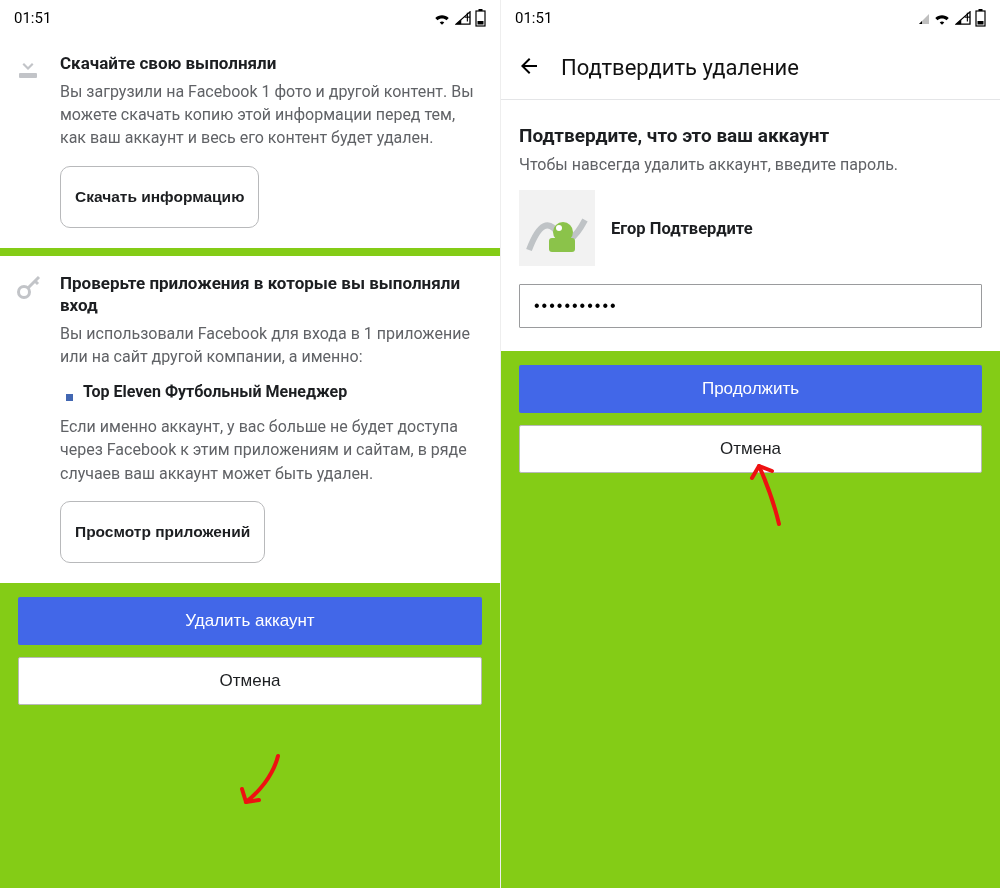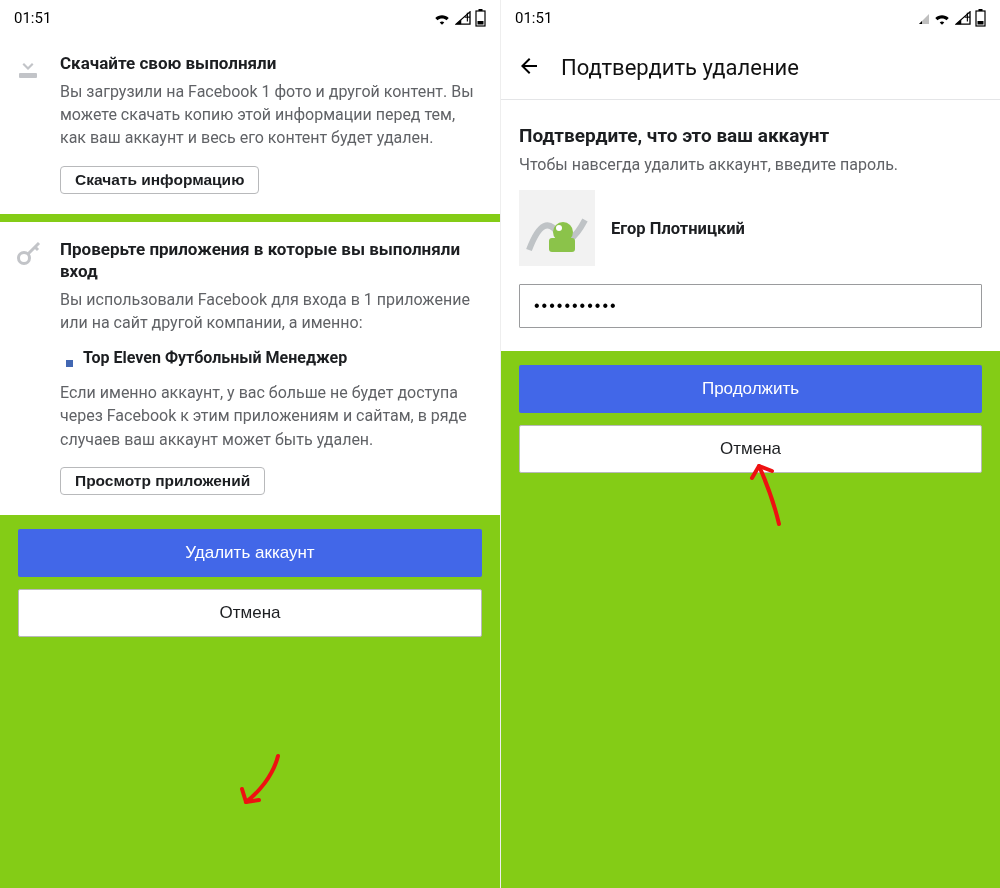--- a/index.html
+++ b/index.html
@@ -101,23 +101,23 @@
     font-weight: 700;
     color: #1c1e21;
   }
   .btn-secondary {
     display: inline-block;
     border: 1px solid #b8b9bb;
     background: #fff;
     color: #1c1e21;
     font-size: 15.5px;
     font-weight: 600;
-    padding: 4px 14px;
+    padding: 21px 14px;
     margin-top: 12px;
-    border-radius: 4px;
+    border-radius: 10px;
     cursor: pointer;
   }
   .footer-actions {
     padding: 14px 18px 20px 18px;
   }
   .btn-primary {
     display: block;
     width: 100%;
     text-align: center;
     background: #4267e8;
@@ -305,21 +305,21 @@
       <div class="user-row">
         <div class="avatar">
           <svg width="76" height="76" viewBox="0 0 76 76">
             <rect width="76" height="76" fill="#f2f2f2"></rect>
             <path d="M10 60 Q 25 20 40 45 Q 50 60 66 30" stroke="#bfc3c6" stroke-width="6" fill="none"></path>
             <circle cx="44" cy="42" r="10" fill="#8bc34a"></circle>
             <circle cx="40" cy="38" r="3" fill="#fff"></circle>
             <rect x="30" y="48" width="26" height="14" rx="3" fill="#8bc34a"></rect>
           </svg>
         </div>
-        <span class="user-name">Егор Плотницкий</span>
+        <span class="user-name">Егор Подтвердите</span>
       </div>
       <input class="pwd-input" type="text" readonly="" value="•••••••••••" style="">
     </div>
 
     <div class="footer-actions">
       <button class="btn-primary">Продолжить</button>
       <button class="btn-outline">Отмена</button>
     </div>
 
     <svg class="arrow-annot" style="left:238px; top:452px;" width="60" height="80" viewBox="0 0 60 80">

